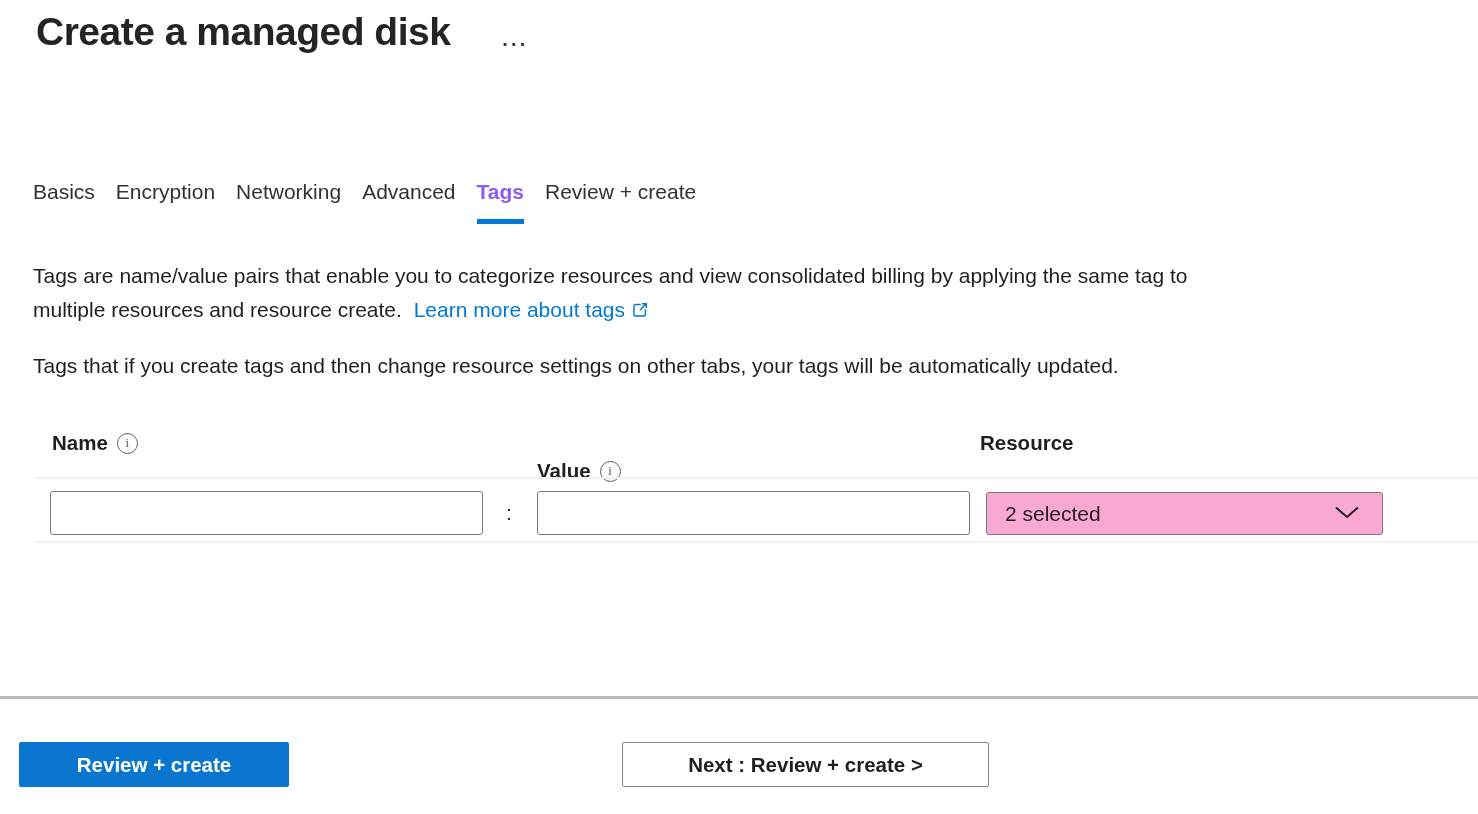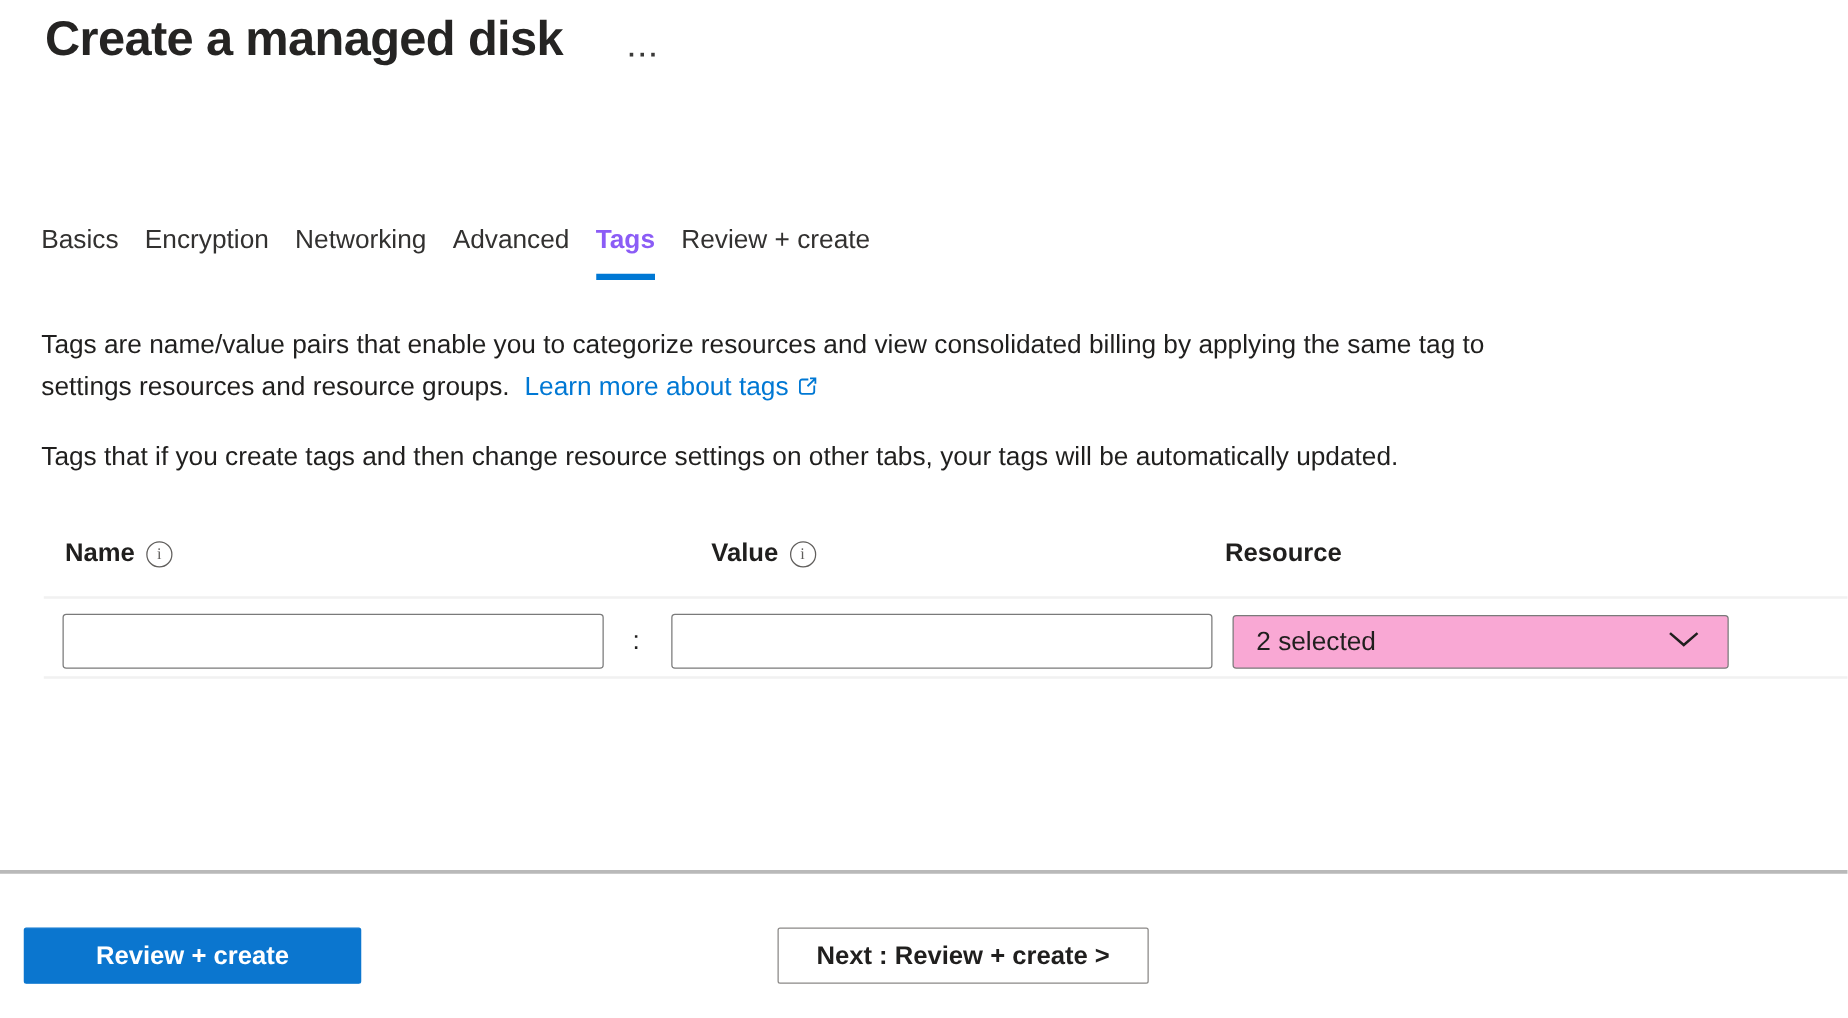--- a/index.html
+++ b/index.html
@@ -44,21 +44,21 @@
   .learn-link {
     color: #0078d4; text-decoration: none; cursor: pointer; white-space: nowrap;
     margin-left: 6px;
   }
   .ext-icon { display: inline-block; vertical-align: -2px; margin-left: 6px; }
   .note { position: absolute; left: 33px; top: 354px; font-size: 21px; color: #201f1e; white-space: nowrap; }
 
   
   .col-header { position: absolute; top: 431px; font-size: 20.5px; font-weight: 700; color: #201f1e; display: flex; align-items: center; gap: 9px; }
   .col-name { left: 52px; text-align: center; }
-  .col-value { left: 569px; }
+  .col-value { left: 537px; margin-top: 28px; }
   .col-resource { left: 980px; }
   .info-icon {
     display: inline-flex; align-items: center; justify-content: center;
     width: 21px; height: 21px; border: 1.6px solid #605e5c; border-radius: 50%;
     font-size: 13px; font-weight: 400; color: #605e5c; font-family: "Liberation Serif", serif;
     cursor: default;
   }
 
   
   .tag-row {
@@ -91,21 +91,21 @@
     display: inline-flex; align-items: center; justify-content: center;
   }
   .btn-primary {
     left: 19px; width: 270px;
     background: #0b76cf; color: #ffffff; border: 1px solid #0b76cf;
   }
   .btn-secondary {
     background: #ffffff; color: #201f1e; border: 1.5px solid #8a8886;
   }
   .btn-previous { left: 399px; width: 208px; }
-  .btn-next { left: 622px; width: 297px; }
+  .btn-next { left: 622px; width: 367px; }
 </style>
 </head>
 <body>
 
 <div class="page">
 
   <div class="title-row">
     <h1 class="page-title">Create a managed disk</h1>
     <button class="more-btn">···</button>
   </div>
@@ -133,21 +133,21 @@
     </button>
     <button class="tab">
       <span>Review + create</span>
       
     </button>
   </nav>
 
   <div class="intro">
     <span class="line">Tags are name/value pairs that enable you to categorize resources and view consolidated billing by applying the same tag to</span>
     <span class="line">
-      <span>settings resources and resource groups.</span>
+      <span>multiple resources and resource create.</span>
       <a class="learn-link"><span>Learn more about tags</span><span class="ext-icon"><svg width="18" height="18" viewBox="0 0 16 16" fill="none">
               <path d="M8.6 3.2H4.2c-.9 0-1.6.7-1.6 1.6v7c0 .9.7 1.6 1.6 1.6h7c.9 0 1.6-.7 1.6-1.6V7.4" stroke="#0078d4" stroke-width="1.3" fill="none"></path>
               <path d="M9.8 2.4h3.8v3.8M13.3 2.7 8 8" stroke="#0078d4" stroke-width="1.3" fill="none"></path>
             </svg></span></a>
     </span>
   </div>
 
   <div class="note">Tags that if you create tags and then change resource settings on other tabs, your tags will be automatically updated.</div>
 
   <div class="col-header col-name">

